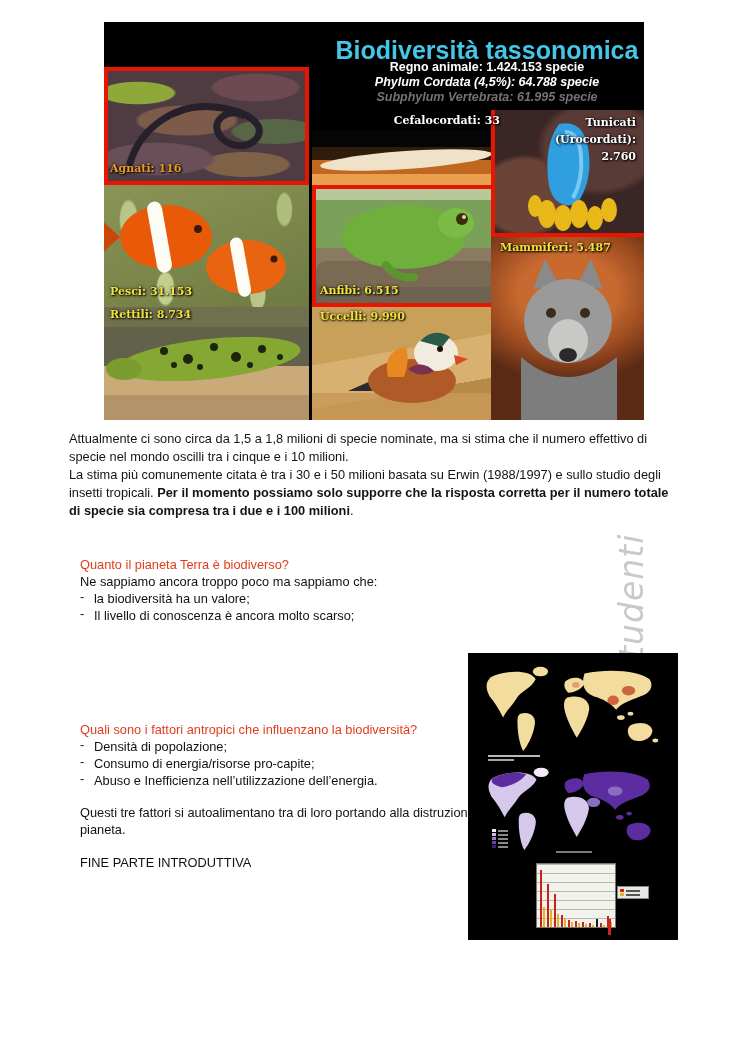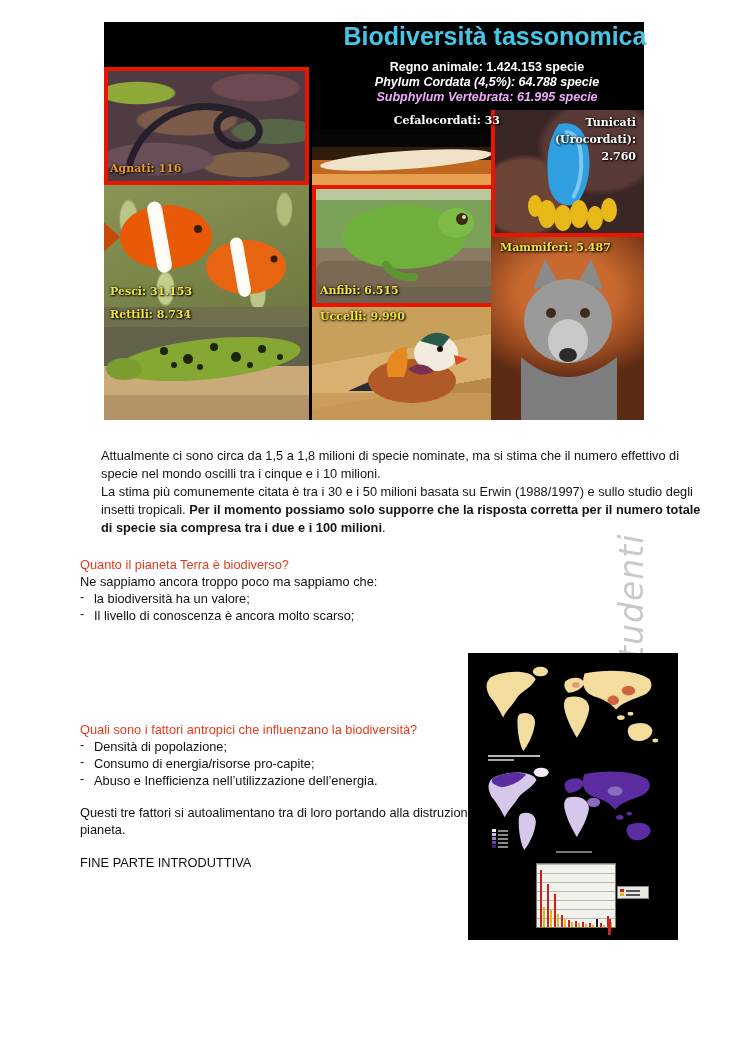--- a/index.html
+++ b/index.html
@@ -5,26 +5,26 @@
   html,body{margin:0;padding:0;background:#888;}
   .page{position:relative;width:744px;height:1052px;background:#ffffff;overflow:hidden;
         font-family:"Liberation Sans",sans-serif;color:#111;}
   
   .watermark{position:absolute;top:702px;left:612px;transform-origin:0 0;transform:rotate(-90deg);
         font-family:"DejaVu Sans",sans-serif;font-style:italic;font-size:33px;color:#c9c9c9;
         letter-spacing:1px;z-index:1;white-space:nowrap;}
   
   .collage{position:absolute;left:104px;top:22px;width:540px;height:398px;background:#000;z-index:2;}
   .collage *{box-sizing:border-box;}
-  .c-title{position:absolute;left:230px;top:0;width:306px;text-align:center;
-        font-size:25px;font-weight:bold;color:#45c6e6;margin-left:8px;}
+  .c-title{position:absolute;left:230px;top:14px;width:306px;text-align:center;
+        font-size:25px;font-weight:bold;color:#45c6e6;}
   .c-subs{position:absolute;left:250px;top:38px;width:266px;text-align:center;line-height:15px;}
   .c-sub{font-size:12.5px;font-weight:bold;color:#fff;}
   .c-sub.it{font-style:italic;}
-  .c-sub.yel{color:#f0abfc;}
+  .c-sub.yel{color:#737373;}
   .panel{position:absolute;overflow:hidden;}
   .panel svg{position:absolute;left:0;top:0;}
   .redframe{border:4px solid #e81500;}
   .plabel{position:absolute;font-family:"DejaVu Serif",serif;font-weight:bold;font-size:11px;
         text-shadow:1px 1px 2px #000,0 0 3px #000;z-index:3;white-space:nowrap;}
   .lab-yel{color:#f2e23c;} .lab-org{color:#e89b28;} .lab-wht{color:#fff;}
   .p-agnati{left:0;top:45px;width:205px;height:118px;
     background:radial-gradient(60px 18px at 15% 20%,#8fa83a 0 60%,transparent 65%),
       radial-gradient(70px 22px at 75% 15%,#6d4a52 0 60%,transparent 65%),
       radial-gradient(80px 24px at 40% 45%,#7c5b4a 0 60%,transparent 65%),
@@ -46,21 +46,21 @@
   .p-uccelli{left:208px;top:285px;width:188px;height:113px;
     background:linear-gradient(170deg,#c8a05a 0 40%,#d8b070 40% 70%,#b88a48 70% 100%);}
   .p-tunicati{left:387px;top:88px;width:153px;height:127px;
     background:radial-gradient(90px 70px at 70% 30%,#5a3a36 0 60%,transparent 70%),
       radial-gradient(70px 60px at 20% 70%,#6b4438 0 60%,transparent 70%),#3a2624;
     border-left:4px solid #e81500;border-bottom:4px solid #e81500;}
   .p-mammiferi{left:387px;top:215px;width:153px;height:183px;
     background:radial-gradient(120px 90px at 50% 30%,#c86a30 0 40%,#9a4a20 70%,#5a2a14 100%);}
   
   .bodytext{position:absolute;left:69px;width:600px;font-size:12.8px;line-height:18px;color:#141414;}
-  .p-intro{top:447px;margin-left:32px;}
+  .p-intro{top:430px;}
   .boldrun{font-weight:bold;text-align:center;}
   .sec-head{color:#e23c1c;}
   .sec{position:absolute;left:80px;width:460px;font-size:12.8px;line-height:17px;}
   .sec1{top:556px;} .sec2{top:721px;}
   ul.dashlist{margin:0;padding:0;list-style:none;}
   ul.dashlist li{padding-left:14px;position:relative;}
   ul.dashlist li .dash{position:absolute;left:0;top:-2px;}
   .p-conseq{top:804px;width:420px;}
   .p-fine{top:854px;}
   

